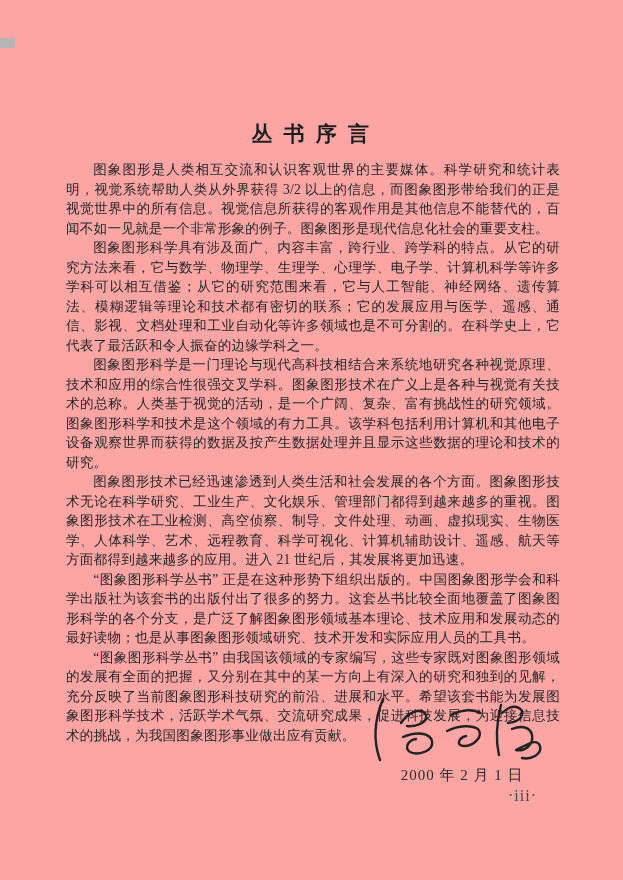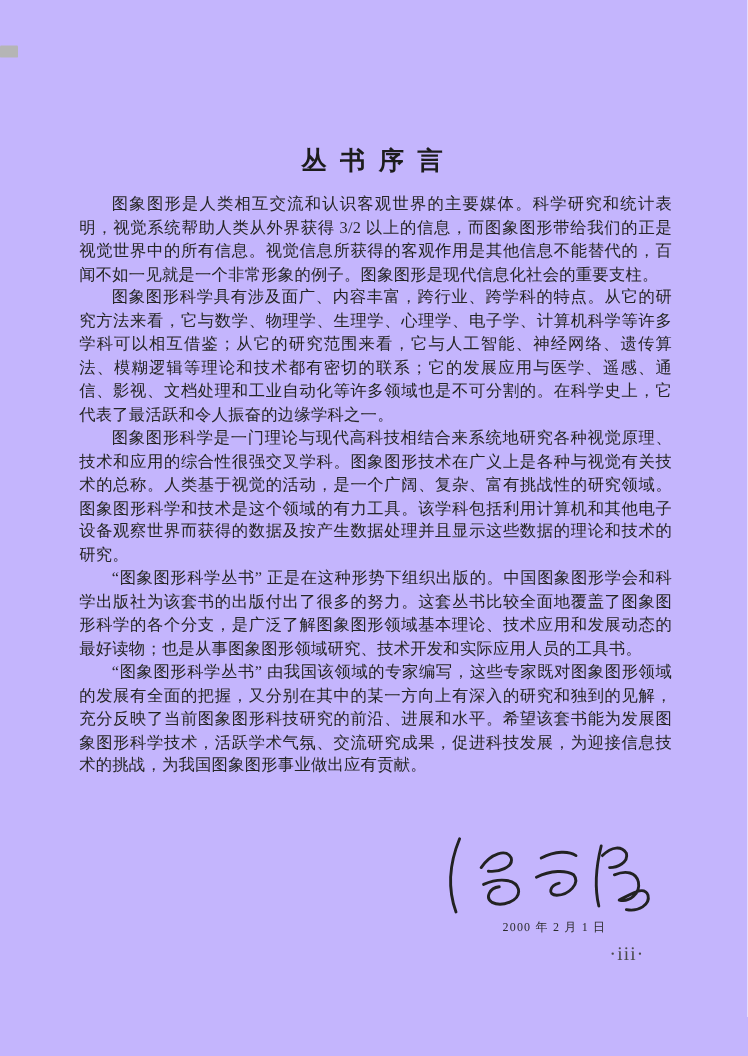--- a/index.html
+++ b/index.html
@@ -4,21 +4,21 @@
 <style>
   html, body {
     margin: 0;
     padding: 0;
     background: #ffffff;
   }
   .page {
     position: relative;
     width: 623px;
     height: 880px;
-    background: #c4b5fd;
+    background: #fca5a5;
     font-family: "Liberation Serif", "DejaVu Serif", serif;
     color: #262626;
     overflow: hidden;
   }
   .scan-mark {
     position: absolute;
     left: 0;
     top: 38px;
     width: 15px;
     height: 10px;
@@ -62,21 +62,21 @@
   .signature-svg {
     display: block;
     margin: 0 auto;
   }
   .date-line {
     position: absolute;
     top: 766px;
     left: 392px;
     width: 140px;
     text-align: center;
-    font-size: 10px;
+    font-size: 15px;
     color: #2a2a2a;
     letter-spacing: 1px;
   }
   .page-number {
     position: absolute;
     top: 787px;
     left: 508px;
     font-size: 16px;
     color: #4a4a4a;
     letter-spacing: 1px;
@@ -88,20 +88,21 @@
 <div class="page">
 
   <div class="scan-mark"></div>
 
   <h1 class="doc-title">丛 书 序 言</h1>
 
   <div class="body-text">
     <p>图象图形是人类相互交流和认识客观世界的主要媒体。科学研究和统计表明，视觉系统帮助人类从外界获得 3/2 以上的信息，而图象图形带给我们的正是视觉世界中的所有信息。视觉信息所获得的客观作用是其他信息不能替代的，百闻不如一见就是一个非常形象的例子。图象图形是现代信息化社会的重要支柱。</p>
     <p>图象图形科学具有涉及面广、内容丰富，跨行业、跨学科的特点。从它的研究方法来看，它与数学、物理学、生理学、心理学、电子学、计算机科学等许多学科可以相互借鉴；从它的研究范围来看，它与人工智能、神经网络、遗传算法、模糊逻辑等理论和技术都有密切的联系；它的发展应用与医学、遥感、通信、影视、文档处理和工业自动化等许多领域也是不可分割的。在科学史上，它代表了最活跃和令人振奋的边缘学科之一。</p>
     <p>图象图形科学是一门理论与现代高科技相结合来系统地研究各种视觉原理、技术和应用的综合性很强交叉学科。图象图形技术在广义上是各种与视觉有关技术的总称。人类基于视觉的活动，是一个广阔、复杂、富有挑战性的研究领域。图象图形科学和技术是这个领域的有力工具。该学科包括利用计算机和其他电子设备观察世界而获得的数据及按产生数据处理并且显示这些数据的理论和技术的研究。</p>
+    <p>图象图形技术已经迅速渗透到人类生活和社会发展的各个方面。图象图形技术无论在科学研究、工业生产、文化娱乐、管理部门都得到越来越多的重视。图象图形技术在工业检测、高空侦察、制导、文件处理、动画、虚拟现实、生物医学、人体科学、艺术、远程教育、科学可视化、计算机辅助设计、遥感、航天等方面都得到越来越多的应用。进入 21 世纪后，其发展将更加迅速。</p>
     <p>“图象图形科学丛书” 正是在这种形势下组织出版的。中国图象图形学会和科学出版社为该套书的出版付出了很多的努力。这套丛书比较全面地覆盖了图象图形科学的各个分支，是广泛了解图象图形领域基本理论、技术应用和发展动态的最好读物；也是从事图象图形领域研究、技术开发和实际应用人员的工具书。</p>
     <p>“图象图形科学丛书” 由我国该领域的专家编写，这些专家既对图象图形领域的发展有全面的把握，又分别在其中的某一方向上有深入的研究和独到的见解，充分反映了当前图象图形科技研究的前沿、进展和水平。希望该套书能为发展图象图形科学技术，活跃学术气氛、交流研究成果，促进科技发展，为迎接信息技术的挑战，为我国图象图形事业做出应有贡献。</p>
   </div>
 
   <div class="signature-block" aria-label="潘云鹤">
     <svg class="signature-svg" width="190" height="70" viewBox="0 0 190 70" fill="none" stroke="#222222" stroke-width="2.4" stroke-linecap="round" stroke-linejoin="round">
       <path d="M16,5 C9,22 5,44 13,66"></path>
       <path d="M34,29 C42,17 55,13 59,21 C61,29 48,33 40,32"></path>
       <path d="M36,43 C50,37 63,39 65,47 C67,57 51,62 43,58 C37,54 41,46 49,45"></path>
       <path d="M84,21 C96,15 107,15 113,19"></path>

